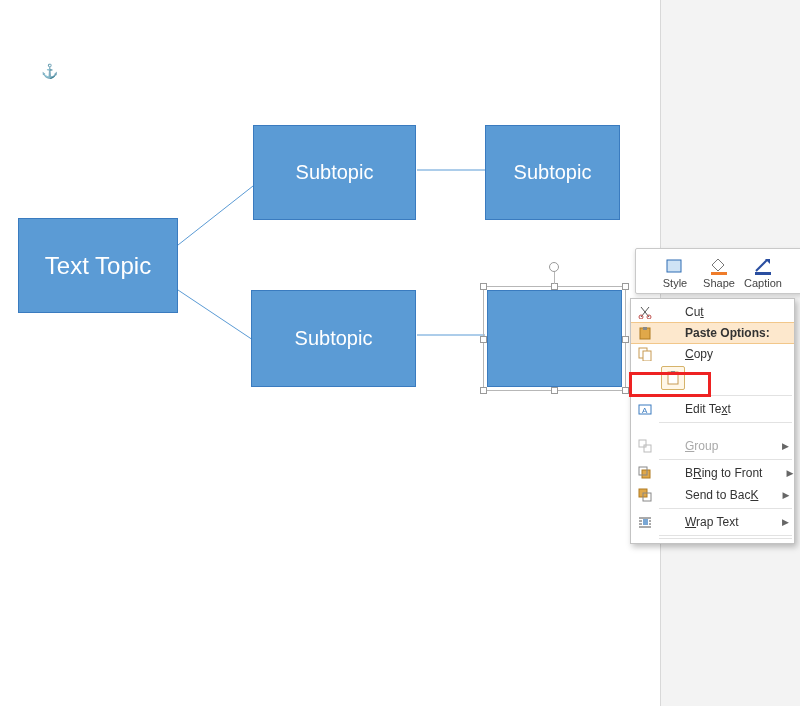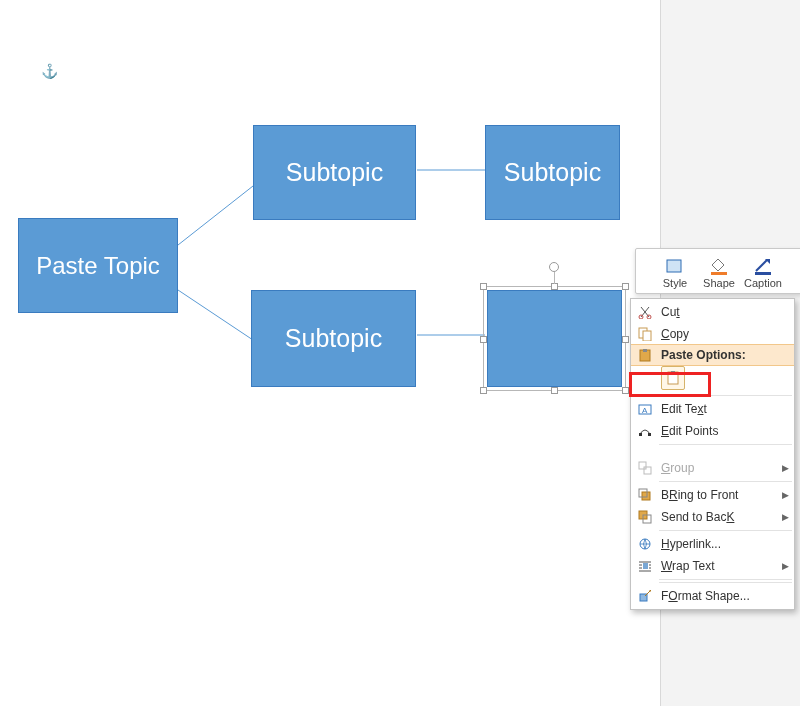--- a/index.html
+++ b/index.html
@@ -38,21 +38,21 @@
     pointer-events: none;
   }
   .shape {
     position: absolute;
     background: #5b9bd5;
     border: 1px solid #3a7bbf;
     color: #fff;
     display: flex;
     align-items: center;
     justify-content: center;
-    font-size: 25px;
+    font-size: 20px;
     font-weight: 400;
   }
   .shape.main { font-size: 24px; }
   
   .sel-frame {
     position: absolute;
     border: 1px solid #b7b7b7;
     pointer-events: none;
   }
   .handle {
@@ -106,20 +106,21 @@
     color: #333;
     padding: 2px 0;
   }
   .cm-row {
     display: flex;
     align-items: center;
     height: 22px;
     padding: 0 6px 0 4px;
     position: relative;
     white-space: nowrap;
+    gap: 24px;
   }
   .cm-row.hover { background: #fde8cd; border-top:1px solid #f2c78a; border-bottom:1px solid #f2c78a; height:22px; margin:-1px 0;}
   .cm-row.disabled { color: #a9a9a9; margin-top: 12px; }
   .cm-ico {
     width: 20px; height: 18px;
     display: flex; align-items: center; justify-content: center;
     flex: 0 0 20px;
     margin-right: 6px;
   }
   .cm-label { flex: 1; }
@@ -160,21 +161,21 @@
   <span class="anchor-glyph">⚓</span>
 
   <svg class="connectors">
     <line x1="178" y1="245" x2="253" y2="186" stroke="#5b9bd5" stroke-width="1"></line>
     <line x1="178" y1="290" x2="253" y2="340" stroke="#5b9bd5" stroke-width="1"></line>
     <line x1="417" y1="170" x2="485" y2="170" stroke="#5b9bd5" stroke-width="1"></line>
     <line x1="417" y1="335" x2="485" y2="335" stroke="#5b9bd5" stroke-width="1"></line>
   </svg>
 
   <div class="shape main" style="left:18px; top:218px; width:160px; height:95px;">
-    <span>Paste Topic</span>
+    <span>Text Topic</span>
   </div>
 
   <div class="shape" style="left:253px; top:125px; width:163px; height:95px;">
     <span>Subtopic</span>
   </div>
 
   <div class="shape" style="left:485px; top:125px; width:135px; height:95px;">
     <span>Subtopic</span>
   </div>
 
@@ -239,39 +240,39 @@
       <svg width="14" height="14">
           <path d="M3 2 L11 12 M11 2 L3 12" stroke="#555" stroke-width="1"></path>
           <circle cx="3" cy="12" r="2" fill="none" stroke="#c0504d"></circle>
           <circle cx="11" cy="12" r="2" fill="none" stroke="#c0504d"></circle>
         </svg>
     </span>
     <span class="cm-label">Cu<u>t</u></span>
     <span class="cm-sub"></span>
   </div>
 
+  <div class="cm-row hover">
+    <span class="cm-ico">
+      <svg width="14" height="14">
+          <rect x="2" y="2" width="10" height="11" fill="#e0a84a" stroke="#b07a20"></rect>
+          <rect x="5" y="1" width="4" height="3" fill="#888"></rect>
+        </svg>
+    </span>
+    <span class="cm-label" style="font-weight:600;">Paste Options:</span>
+    <span class="cm-sub"></span>
+  </div>
+
   <div class="cm-row">
     <span class="cm-ico">
       <svg width="14" height="14">
           <rect x="1" y="1" width="8" height="10" fill="#fff" stroke="#c79a52"></rect>
           <rect x="5" y="4" width="8" height="10" fill="#fff" stroke="#c79a52"></rect>
         </svg>
     </span>
     <span class="cm-label"><u>C</u>opy</span>
-    <span class="cm-sub"></span>
-  </div>
-
-  <div class="cm-row hover">
-    <span class="cm-ico">
-      <svg width="14" height="14">
-          <rect x="2" y="2" width="10" height="11" fill="#e0a84a" stroke="#b07a20"></rect>
-          <rect x="5" y="1" width="4" height="3" fill="#888"></rect>
-        </svg>
-    </span>
-    <span class="cm-label" style="font-weight:600;">Paste Options:</span>
     <span class="cm-sub"></span>
   </div>
   <div class="cm-paste-block">
     <span class="paste-btn">
       <svg width="16" height="16">
           <rect x="3" y="2" width="10" height="12" fill="#fff" stroke="#c79a52"></rect>
           <rect x="6" y="1" width="4" height="3" fill="#888"></rect>
         </svg>
     </span>
   </div>
@@ -282,31 +283,20 @@
     <span class="cm-ico">
       <svg width="14" height="14">
           <rect x="1" y="3" width="12" height="9" fill="none" stroke="#3a7bbf"></rect>
           <text x="4" y="11" font-size="8" fill="#3a7bbf">A</text>
         </svg>
     </span>
     <span class="cm-label">Edit Te<u>x</u>t</span>
     <span class="cm-sub"></span>
   </div>
 
-  <div class="cm-row">
-    <span class="cm-ico">
-      <svg width="14" height="14">
-          <path d="M2 10 Q7 2 12 10" fill="none" stroke="#444"></path>
-          <rect x="1" y="9" width="3" height="3" fill="#333"></rect>
-          <rect x="10" y="9" width="3" height="3" fill="#333"></rect>
-        </svg>
-    </span>
-    <span class="cm-label"><u>E</u>dit Points</span>
-    <span class="cm-sub"></span>
-  </div>
 
   <div class="cm-sep"></div>
 
   <div class="cm-row disabled">
     <span class="cm-ico">
       <svg width="14" height="14">
           <rect x="1" y="1" width="7" height="7" fill="none" stroke="#bbb"></rect>
           <rect x="6" y="6" width="7" height="7" fill="none" stroke="#bbb"></rect>
         </svg>
     </span>
@@ -333,30 +323,20 @@
           <rect x="1" y="1" width="8" height="8" fill="#e0a84a" stroke="#b07a20"></rect>
           <rect x="5" y="5" width="8" height="8" fill="none" stroke="#888"></rect>
         </svg>
     </span>
     <span class="cm-label">Send to Bac<u>K</u></span>
     <span class="cm-sub">▶</span>
   </div>
 
   <div class="cm-sep"></div>
 
-  <div class="cm-row">
-    <span class="cm-ico">
-      <svg width="14" height="14">
-          <circle cx="7" cy="7" r="5" fill="none" stroke="#3a7bbf"></circle>
-          <path d="M2 7 H12 M7 2 Q10 7 7 12 M7 2 Q4 7 7 12" stroke="#3a7bbf" fill="none" stroke-width="0.8"></path>
-        </svg>
-    </span>
-    <span class="cm-label"><u>H</u>yperlink...</span>
-    <span class="cm-sub"></span>
-  </div>
 
 
   <div class="cm-row">
     <span class="cm-ico">
       <svg width="14" height="14">
           <rect x="5" y="4" width="5" height="6" fill="#7aa7d4"></rect>
           <line x1="1" y1="3" x2="13" y2="3" stroke="#555"></line>
           <line x1="1" y1="6" x2="4" y2="6" stroke="#555"></line>
           <line x1="11" y1="6" x2="13" y2="6" stroke="#555"></line>
           <line x1="1" y1="9" x2="4" y2="9" stroke="#555"></line>
@@ -367,26 +347,15 @@
     <span class="cm-label"><u>W</u>rap Text</span>
     <span class="cm-sub">▶</span>
   </div>
 
   <div class="cm-sep"></div>
 
 
   <div class="cm-sep"></div>
 
 
-  <div class="cm-row">
-    <span class="cm-ico">
-      <svg width="14" height="14">
-          <rect x="2" y="5" width="7" height="7" fill="#8fb8e0" stroke="#3a7bbf"></rect>
-          <path d="M7 7 L12 2" stroke="#b07a20"></path>
-          <polygon points="11,1 13,1 13,3" fill="#b07a20"></polygon>
-        </svg>
-    </span>
-    <span class="cm-label">F<u>O</u>rmat Shape...</span>
-    <span class="cm-sub"></span>
-  </div>
 </div>
 
 <div class="red-box" style="left:629px; top:372px; width:82px; height:25px;"></div>
 
 </body></html>

